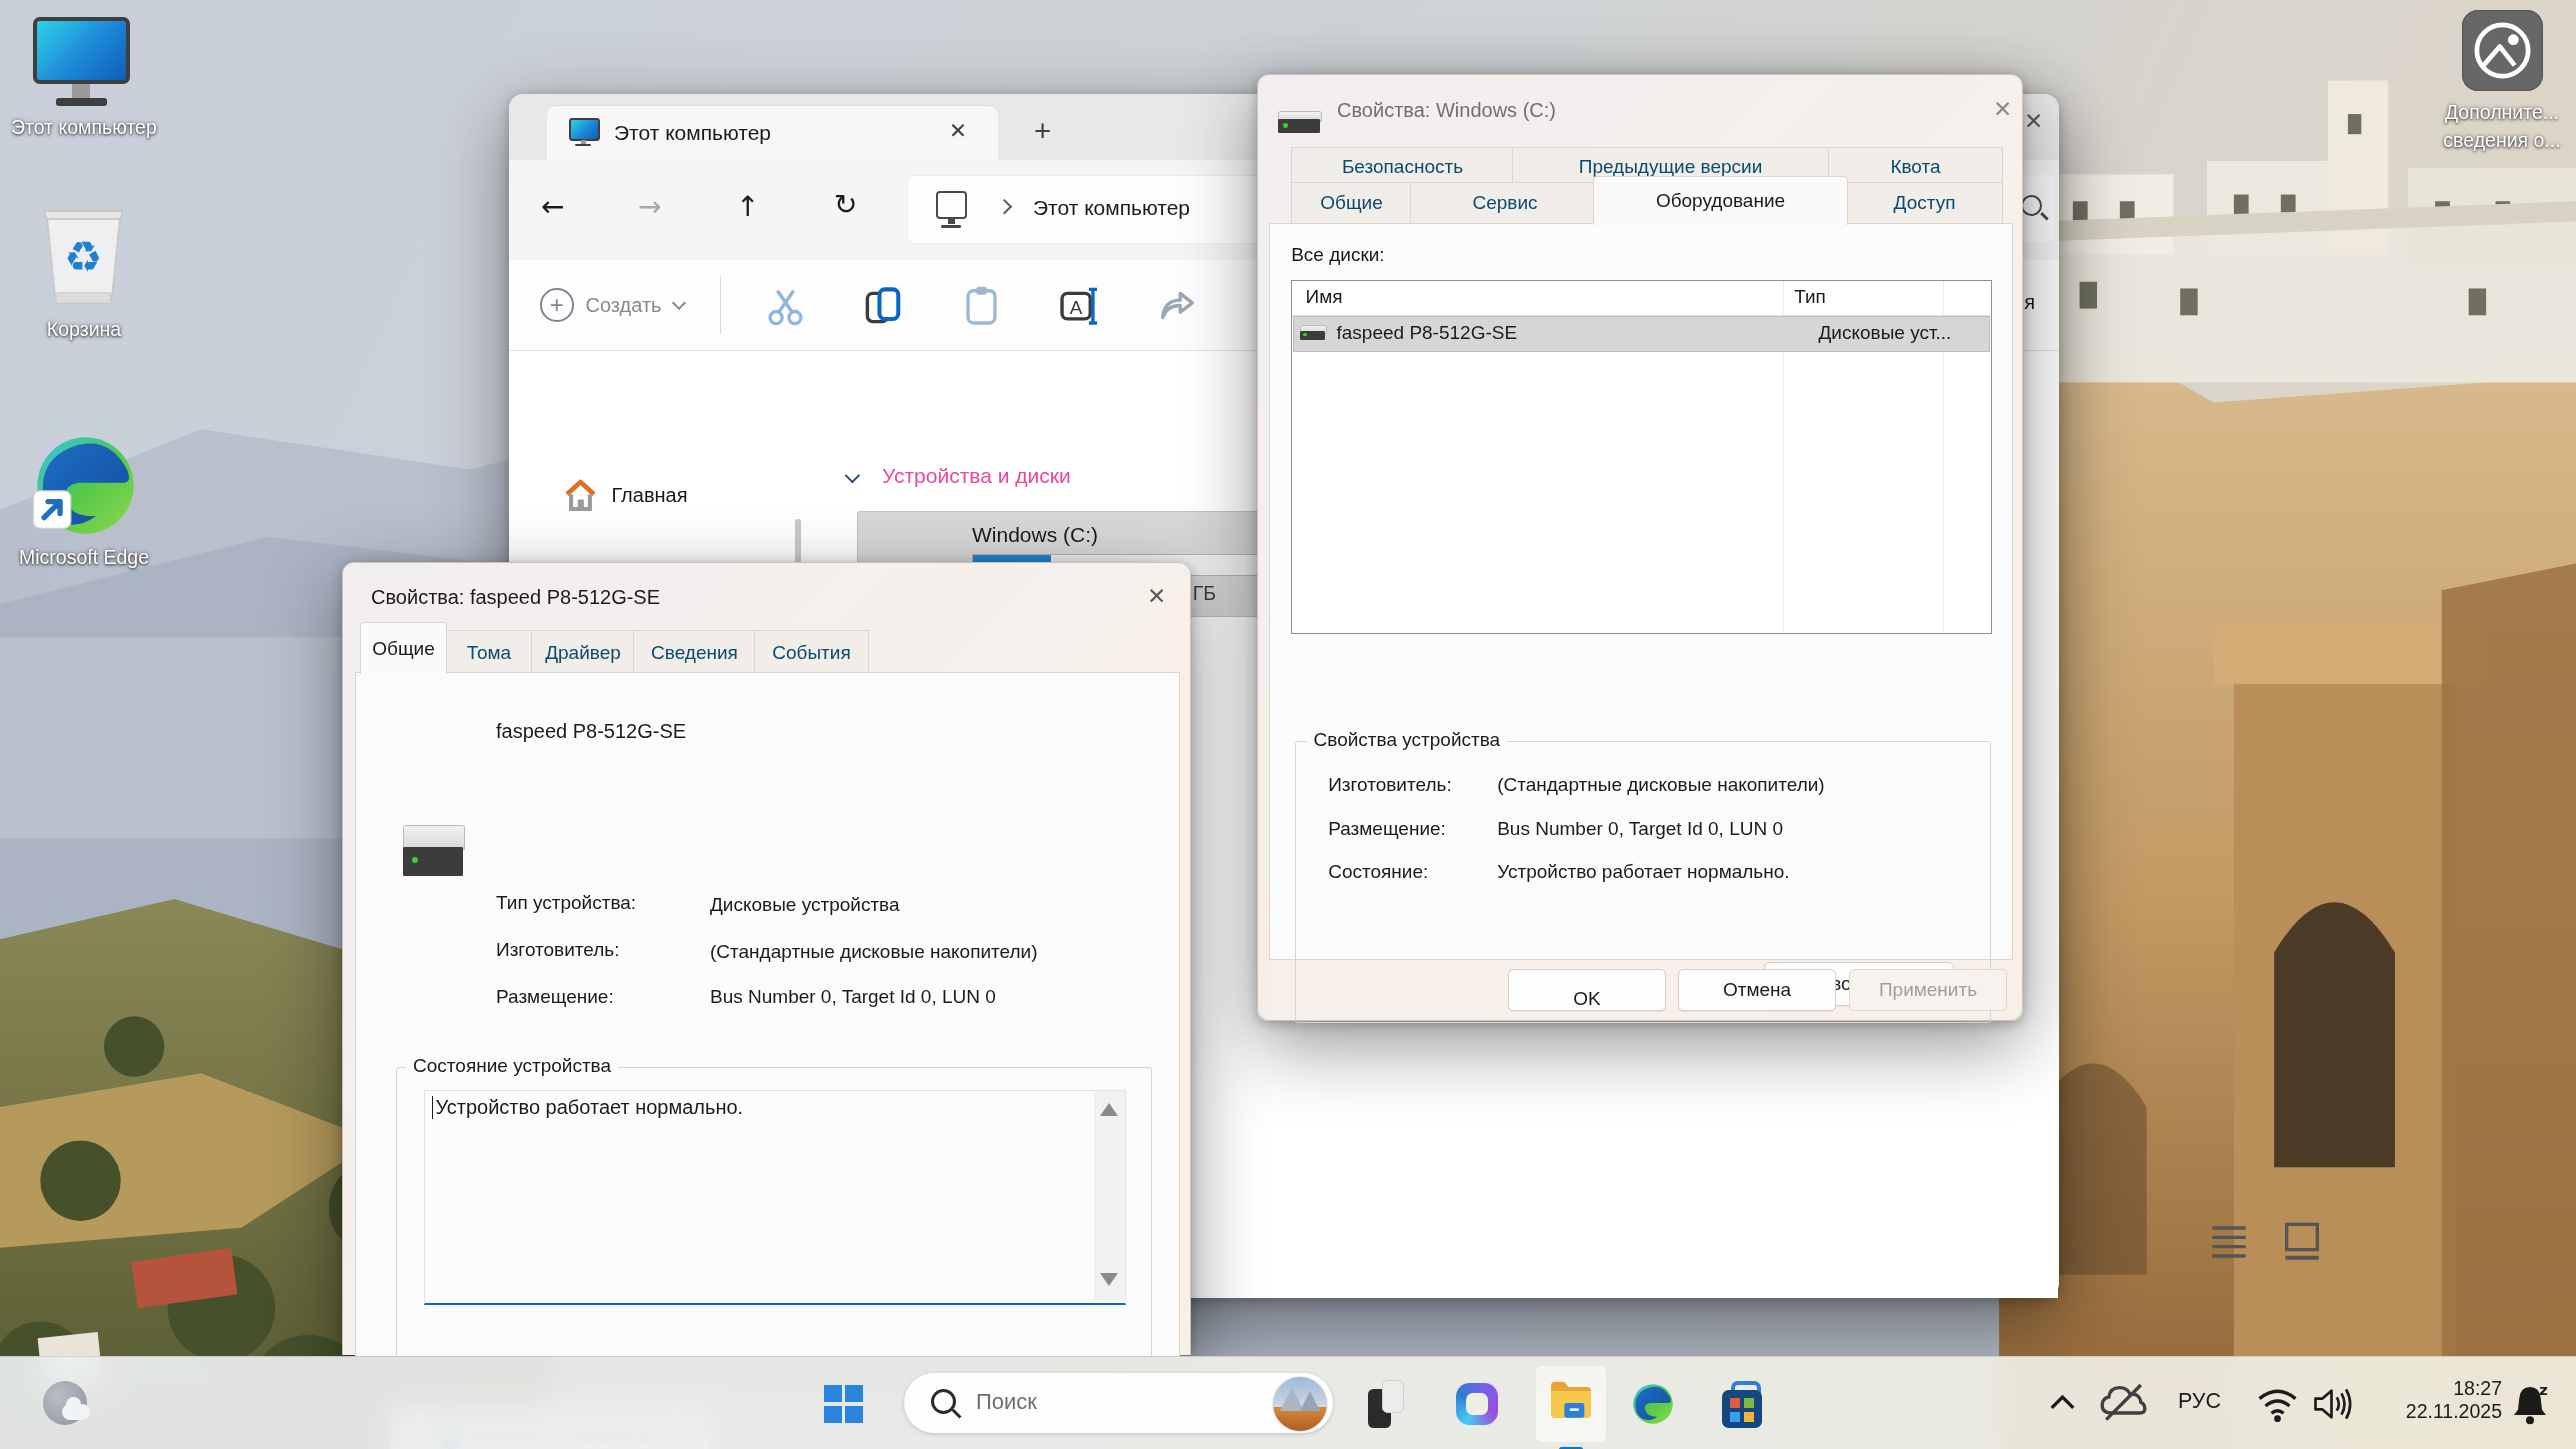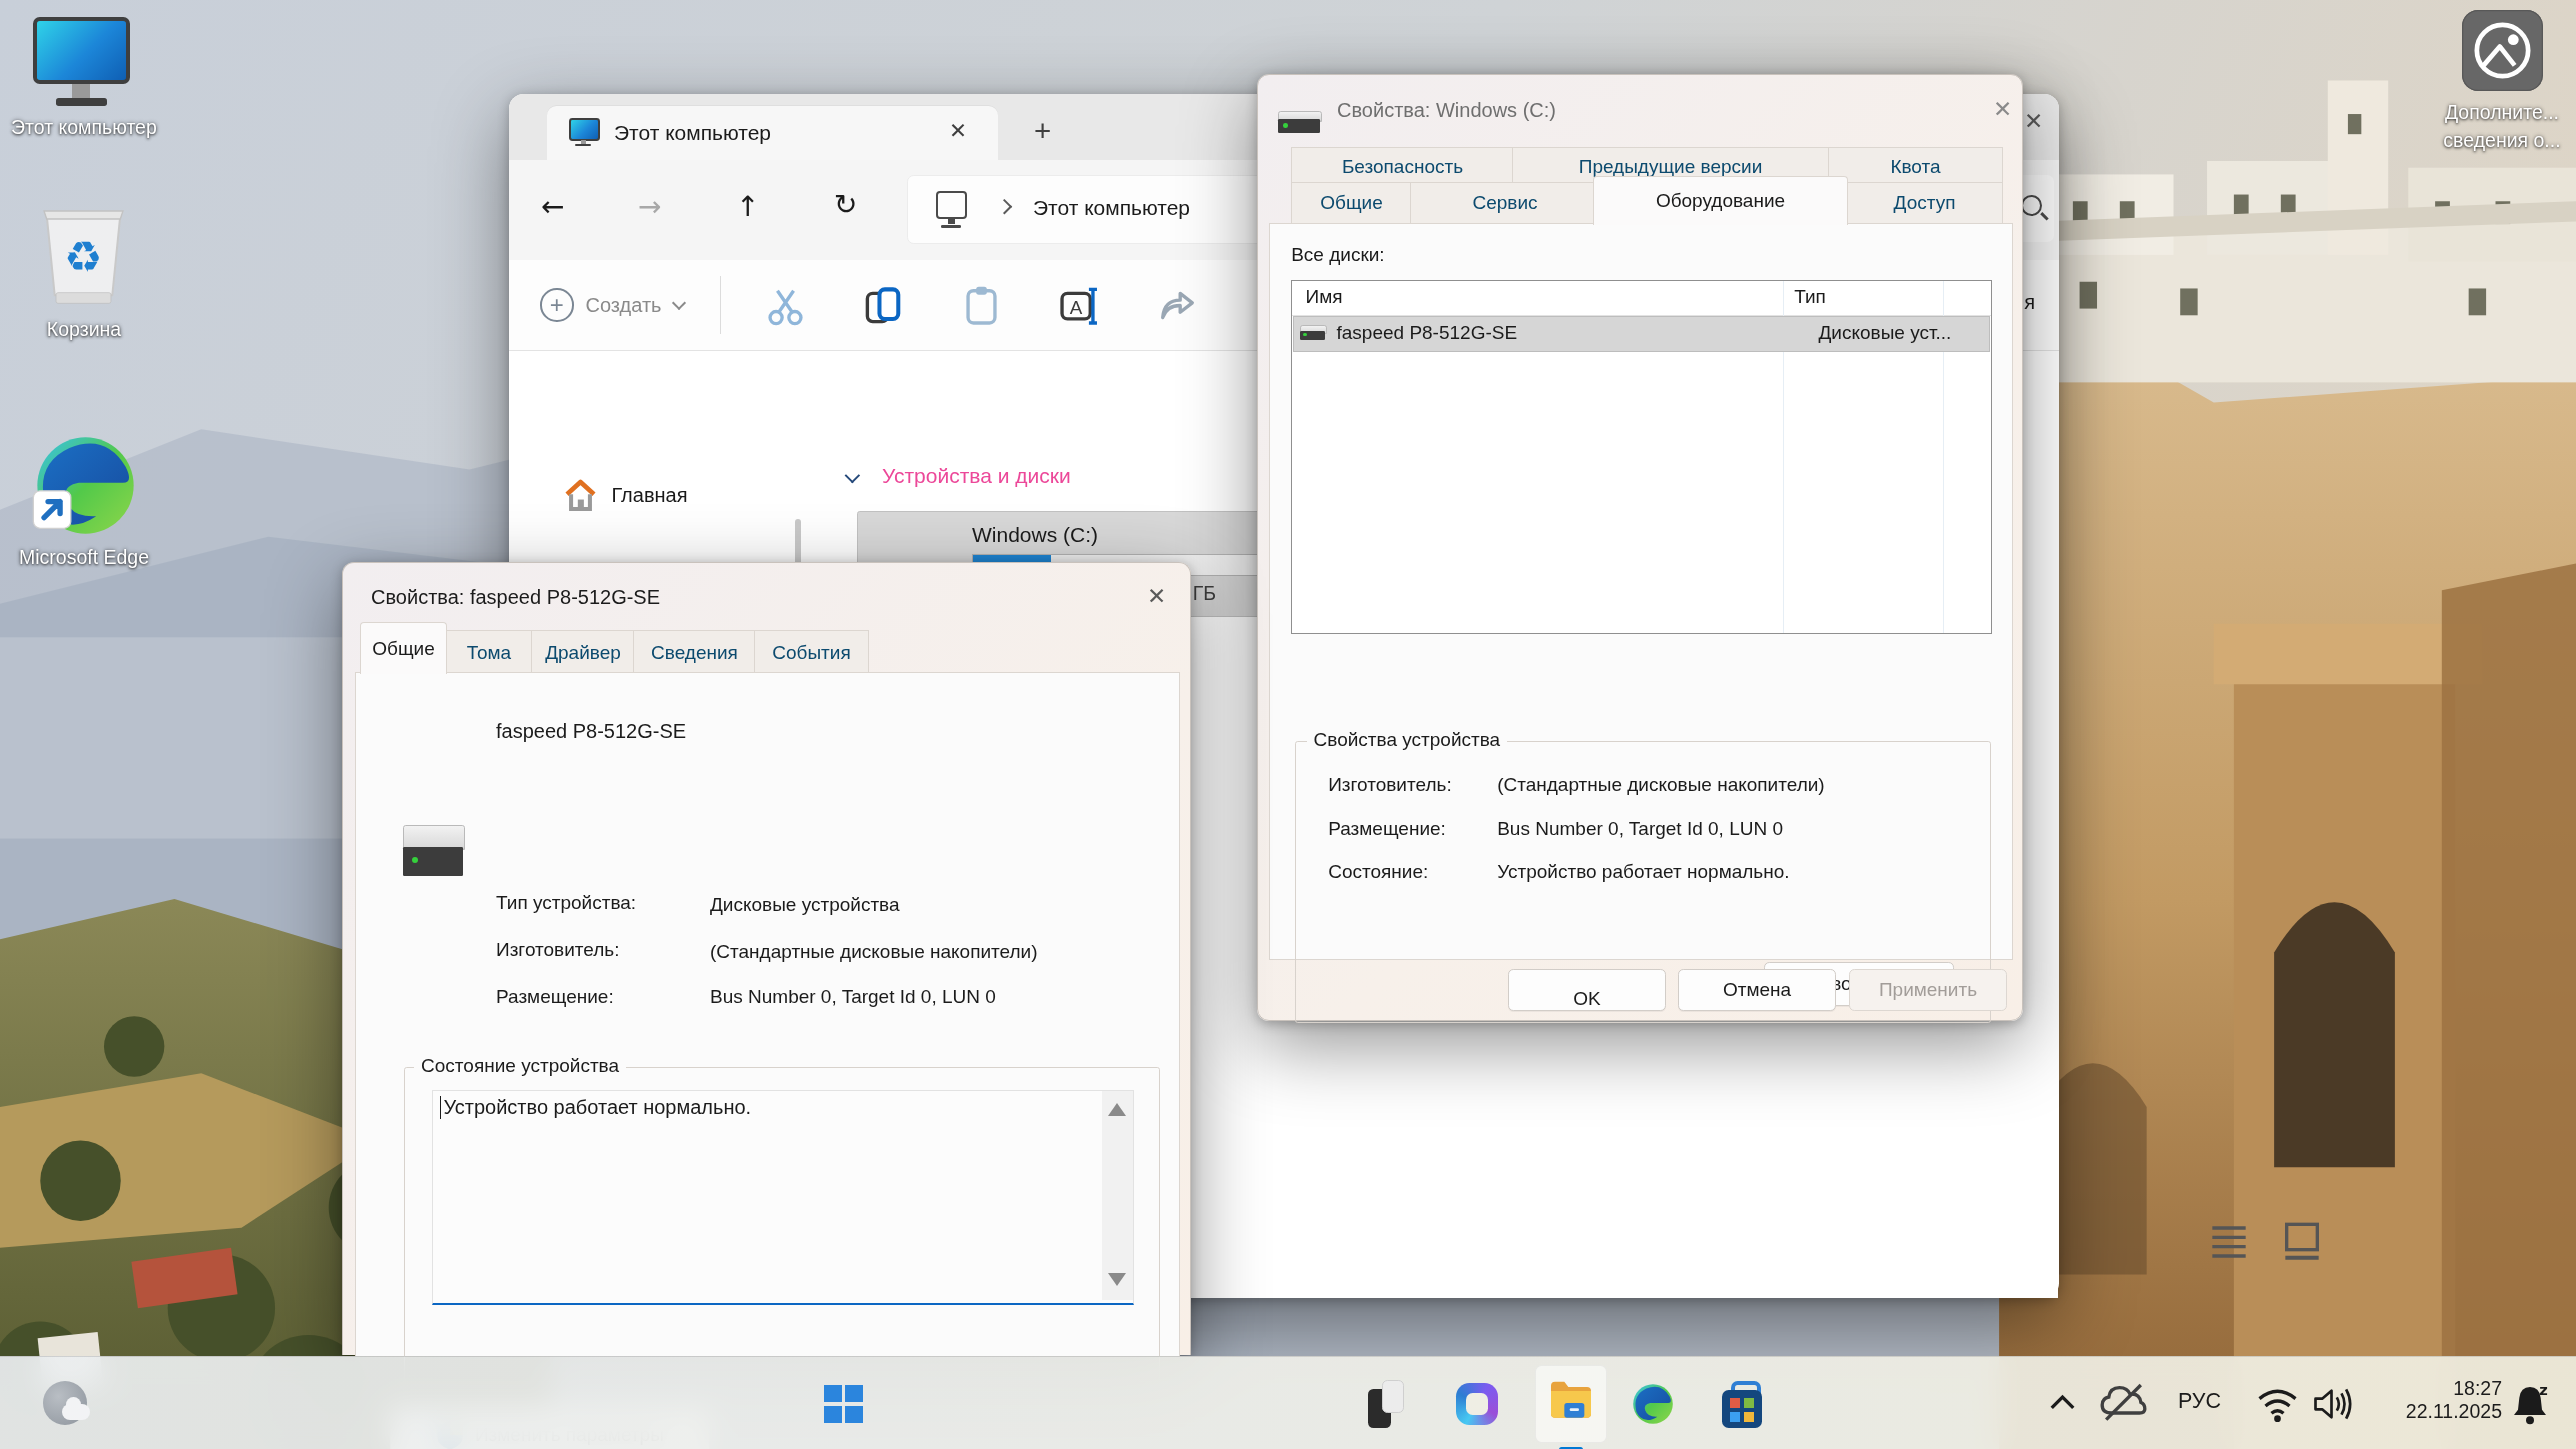--- a/index.html
+++ b/index.html
@@ -416,21 +416,21 @@
     </div>
     <div class="abs" style="left:140px;top:47px;font-size:20px;">faspeed P8-512G-SE</div>
 
     <span class="abs fieldlabel" style="left:140px;top:219px;">Тип устройства:</span>
     <span class="abs fieldvalue" style="left:354px;top:221px;">Дисковые устройства</span>
     <span class="abs fieldlabel" style="left:140px;top:266px;">Изготовитель:</span>
     <span class="abs fieldvalue" style="left:354px;top:268px;">(Стандартные дисковые накопители)</span>
     <span class="abs fieldlabel" style="left:140px;top:313px;">Размещение:</span>
     <span class="abs fieldvalue" style="left:354px;top:313px;">Bus Number 0, Target Id 0, LUN 0</span>
 
-    <div class="abs groupbox" style="left:40px;top:394px;width:754px;height:313px;margin-left:8px;">
+    <div class="abs groupbox" style="left:40px;top:394px;width:754px;height:313px;">
       <span class="abs grouplabel" style="left:9.4px;top:-13.4px;">Состояние устройства</span>
       <div class="abs" style="left:27px;top:21.5px;width:700px;height:212px;background:#fcfcfc;border:0.7px solid #e2e2e2;border-bottom:2.7px solid #0b66c3;">
         <div class="abs" style="left:6.7px;top:5.4px;font-size:20px;border-left:1.3px solid #1b1b1b;padding-left:2.7px;">Устройство работает нормально.</div>
         <div class="abs scrollcol" style="left:669px;top:0;width:31px;height:209px;">
           <div class="abs scr-arrow" style="left:6px;top:12px;border-bottom:13.4px solid #8a8a8a;"></div>
           <div class="abs scr-arrow" style="left:6px;top:182px;border-top:13.4px solid #8a8a8a;"></div>
         </div>
       </div>
     </div>
 
@@ -459,20 +459,31 @@
 
   <div class="abs tb-icon" style="left:818px;top:23px;width:51px;height:48px;">
     <div class="winlogo" style="width:39px;height:38px;">
         <div></div>
         <div></div>
         <div></div>
         <div></div>
       </div>
   </div>
 
+  <div class="abs" style="left:904px;top:16px;width:429px;height:60px;background:#fdfdfd;border-radius:31px;box-shadow:0 1.3px 4px rgba(0,0,0,.18);">
+    <div class="abs" style="left:27px;top:16px;width:19px;height:19px;border:3.4px solid #2b2b2b;border-radius:50%;"></div>
+    <div class="abs" style="left:47px;top:39px;width:10.7px;height:3.4px;background:#2b2b2b;transform:rotate(45deg);"></div>
+    <div class="abs" style="left:72px;top:16px;font-size:22px;color:#6e6e6e;">Поиск</div>
+    <div class="abs" style="left:368px;top:3.4px;width:54px;height:54px;border-radius:50%;overflow:hidden;border:1.3px solid #e8e8e8;">
+      <div class="abs" style="left:0;top:0;width:54px;height:30px;background:linear-gradient(#9db9d8,#cfd8e4);"></div>
+      <div class="abs" style="left:0;top:30px;width:54px;height:23.5px;background:linear-gradient(#d88a3c,#b05c22);"></div>
+      <div class="abs" style="left:6.7px;top:10.7px;width:0;height:0;border-left:12px solid transparent;border-right:12px solid transparent;border-bottom:23px solid #aab6c6;"></div>
+      <div class="abs" style="left:27px;top:13.4px;width:0;height:0;border-left:10.7px solid transparent;border-right:10.7px solid transparent;border-bottom:20px solid #97a4b6;"></div>
+    </div>
+  </div>
 
   <div class="abs tb-icon" style="left:1360px;top:20px;width:54px;height:54px;">
     <div style="position:relative;width:40px;height:48px;">
       <div class="abs" style="left:1.3px;top:9.4px;width:23px;height:39px;background:#2b2b2b;border-radius:5.4px;"></div>
       <div class="abs" style="left:14.8px;top:0;width:20px;height:31px;background:#ececec;border:1.3px solid #cfcfcf;border-radius:5.4px;"></div>
     </div>
   </div>
   <div class="abs tb-icon" style="left:1450px;top:20px;width:54px;height:54px;">
     <div style="width:42px;height:42px;border-radius:13.4px;background:conic-gradient(from 210deg,#47c8f2,#2d7dd2,#7b5cf0,#9a4fd8,#47c8f2);position:relative;">
       <div class="abs" style="left:10px;top:10px;width:21.5px;height:21.5px;border-radius:6.7px;background:#efeee4;"></div>

